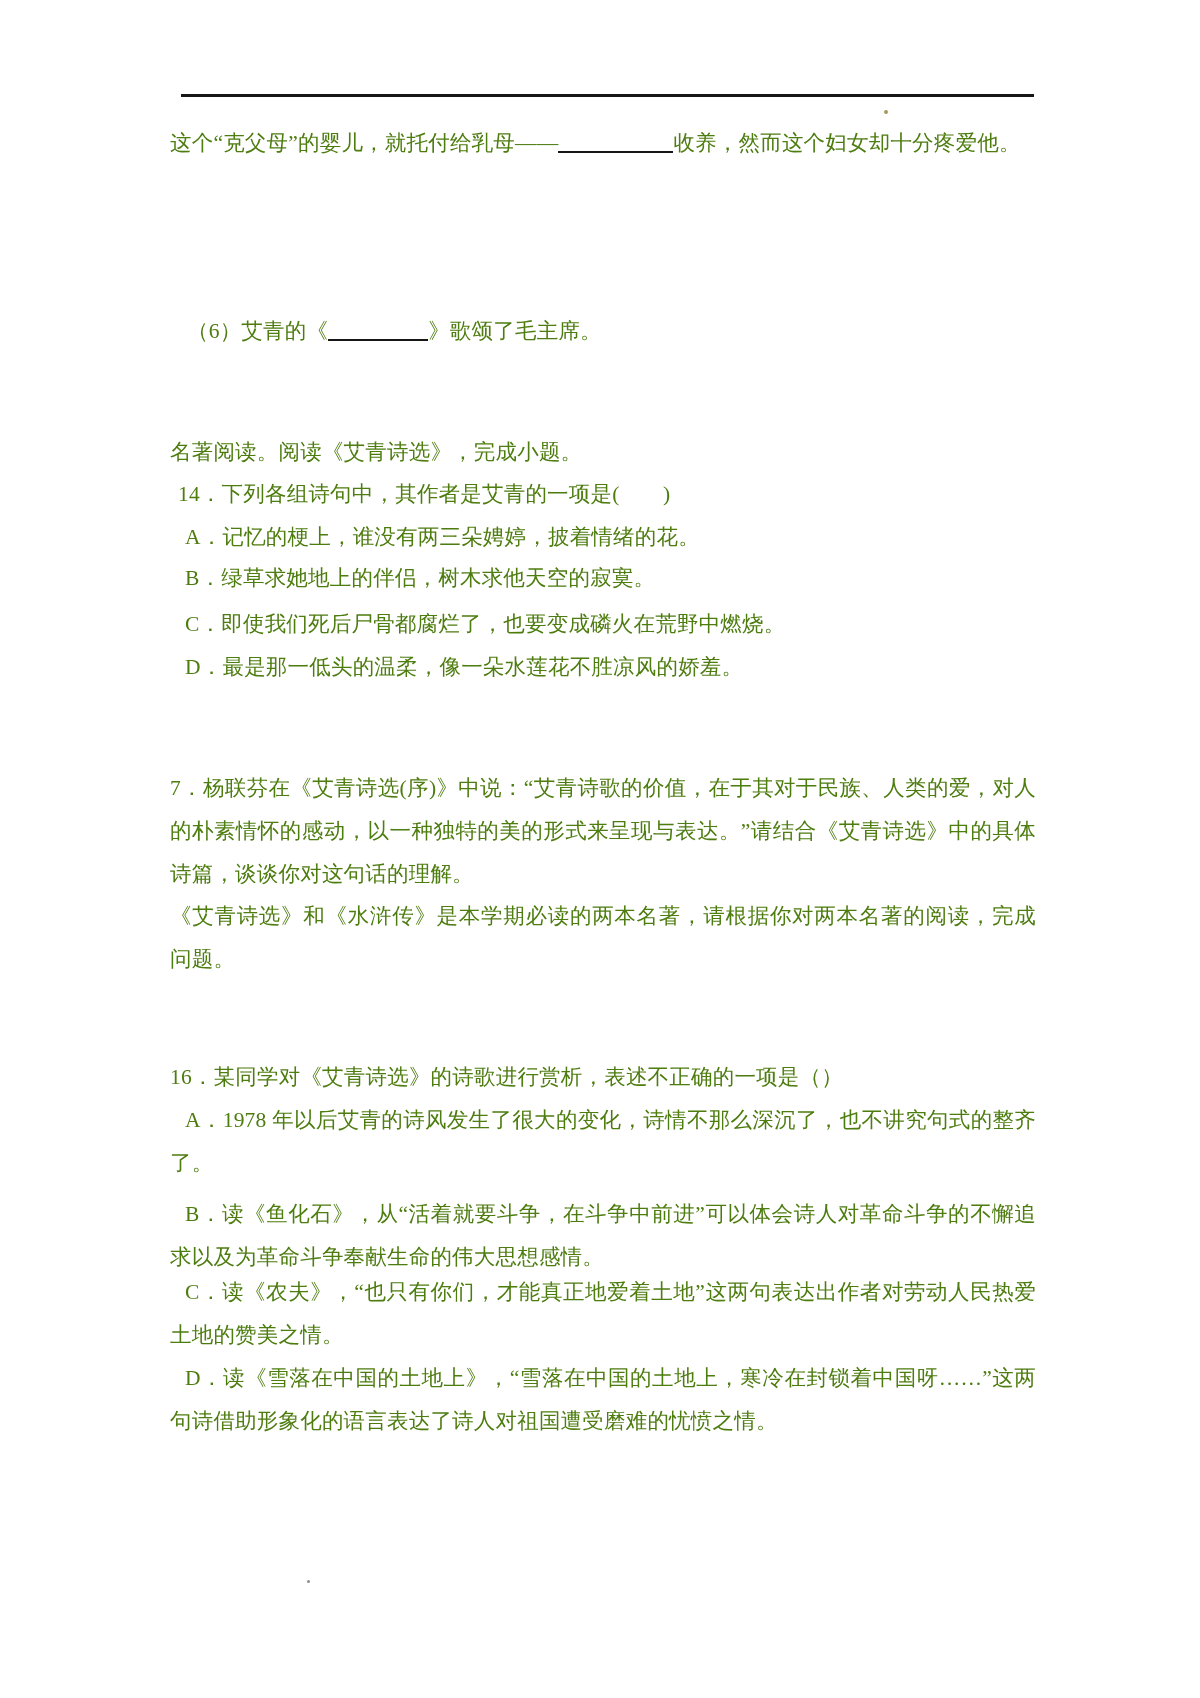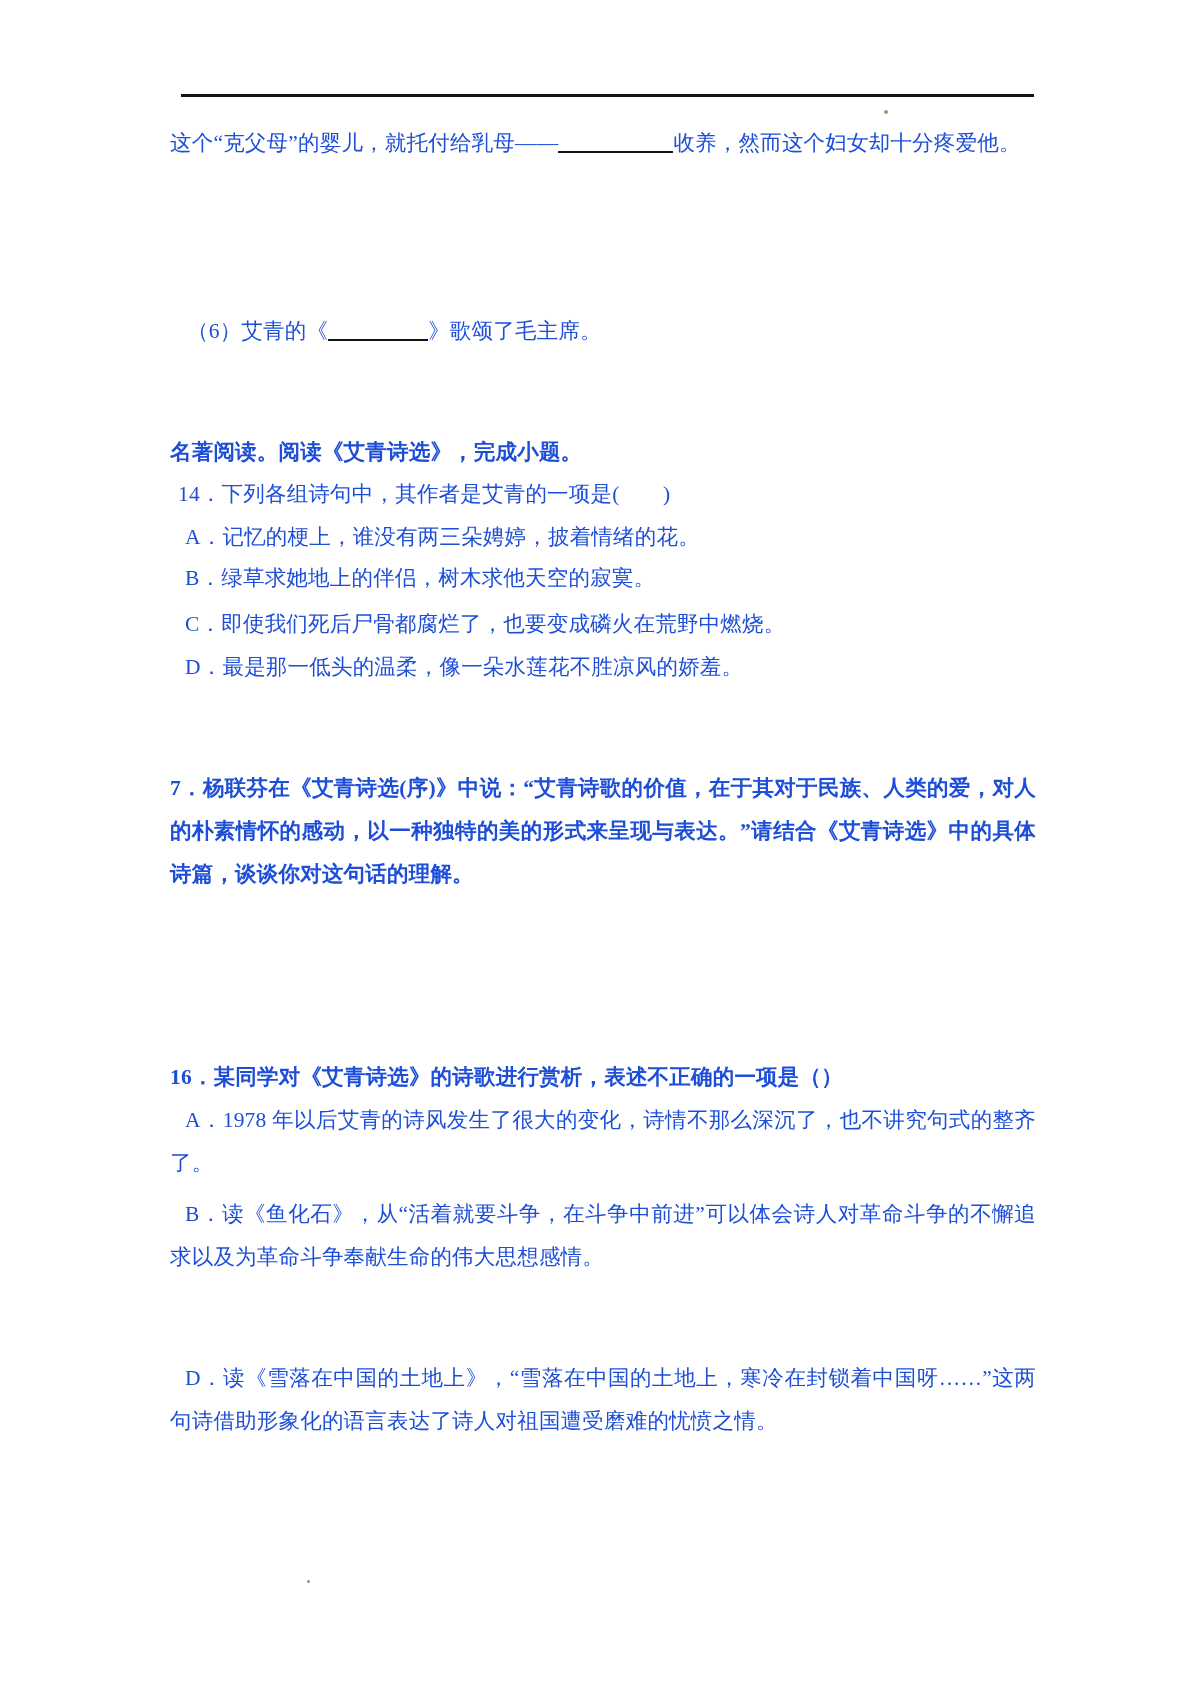--- a/index.html
+++ b/index.html
@@ -3,42 +3,42 @@
 <meta charset="utf-8">
 <style>
   html, body { margin: 0; padding: 0; background: #e8e8e8; }
   .page {
     position: relative;
     width: 1200px;
     height: 1698px;
     margin: 0 auto;
     background: #ffffff;
     font-family: "Liberation Serif", "DejaVu Serif", serif;
-    color: #1d4ed8;
+    color: #4d7c0f;
     overflow: hidden;
   }
   .header-rule {
     position: absolute;
     left: 181px;
     top: 94px;
     width: 853px;
     height: 0;
     border-top: 3px solid #161616;
   }
   .block {
     position: absolute;
     left: 170px;
     width: 866px;
     font-size: 21.5px;
     line-height: 43px;
     text-align: justify;
     letter-spacing: 0.2px;
     word-break: break-all;
   }
-  .bold { font-weight: bold; }
+  .bold { font-weight: normal; }
   .para-indent { text-indent: 17px; }  
   .opt-indent  { text-indent: 15px; }  
   .blank {
     display: inline-block;
     border-bottom: 2px solid #161616;
     height: 0.9em;
     vertical-align: -3px;
   }
   .blank-w1 { width: 115px; }  
   .blank-w2 { width: 255px; }  
@@ -92,19 +92,21 @@
   <div class="block bold pos-head">名著阅读。阅读《艾青诗选》，完成小题。</div>
 
   <div class="block pos-q14">14．下列各组诗句中，其作者是艾青的一项是(　　)</div>
   <div class="block opt-indent pos-q14a">A．记忆的梗上，谁没有两三朵娉婷，披着情绪的花。</div>
   <div class="block opt-indent pos-q14b">B．绿草求她地上的伴侣，树木求他天空的寂寞。</div>
   <div class="block opt-indent pos-q14d">D．最是那一低头的温柔，像一朵水莲花不胜凉风的娇羞。</div>
   <div class="block opt-indent pos-q14c">C．即使我们死后尸骨都腐烂了，也要变成磷火在荒野中燃烧。</div>
 
   <div class="block bold pos-q15">7．杨联芬在《艾青诗选(序)》中说：“艾青诗歌的价值，在于其对于民族、人类的爱，对人的朴素情怀的感动，以一种独特的美的形式来呈现与表达。”请结合《艾青诗选》中的具体诗篇，谈谈你对这句话的理解。</div>
 
+  <div class="block pos-books">《艾青诗选》和《水浒传》是本学期必读的两本名著，请根据你对两本名著的阅读，完成问题。</div>
 
   <div class="block bold pos-q16">16．某同学对《艾青诗选》的诗歌进行赏析，表述不正确的一项是（）</div>
   <div class="block opt-indent pos-q16a">A．1978 年以后艾青的诗风发生了很大的变化，诗情不那么深沉了，也不讲究句式的整齐了。</div>
   <div class="block opt-indent pos-q16b">B．读《鱼化石》，从“活着就要斗争，在斗争中前进”可以体会诗人对革命斗争的不懈追求以及为革命斗争奉献生命的伟大思想感情。</div>
+  <div class="block opt-indent pos-q16c">C．读《农夫》，“也只有你们，才能真正地爱着土地”这两句表达出作者对劳动人民热爱土地的赞美之情。</div>
   <div class="block opt-indent pos-q16d">D．读《雪落在中国的土地上》，“雪落在中国的土地上，寒冷在封锁着中国呀……”这两句诗借助形象化的语言表达了诗人对祖国遭受磨难的忧愤之情。</div>
 
 </div>
 
 </body></html>

